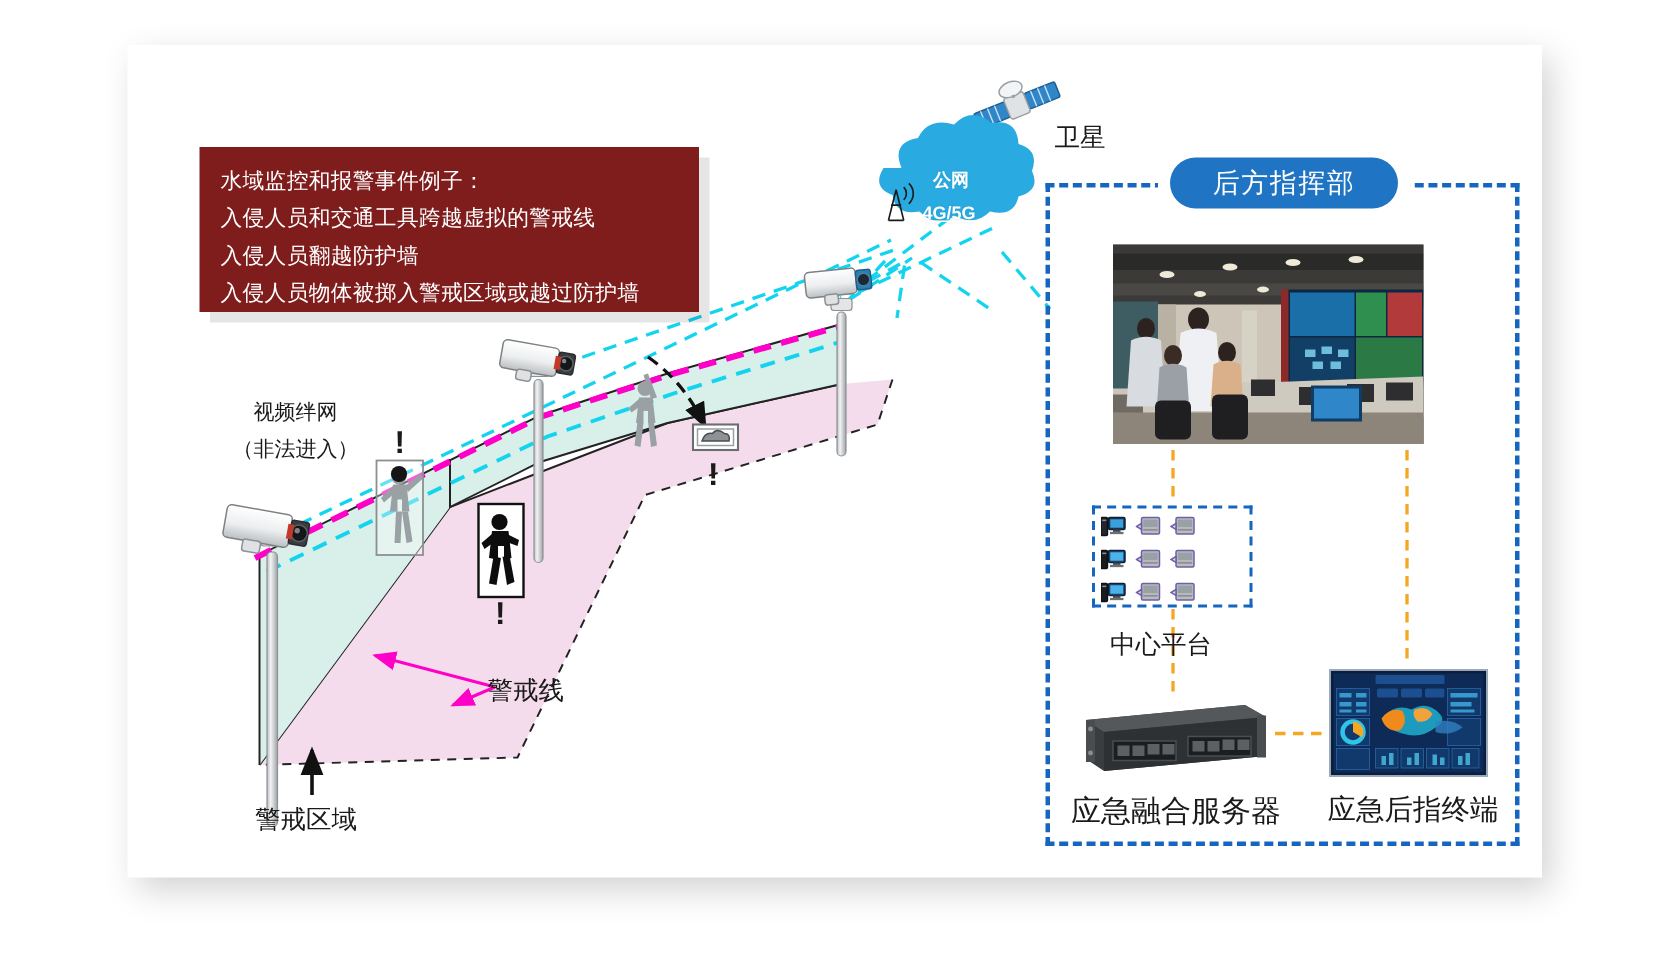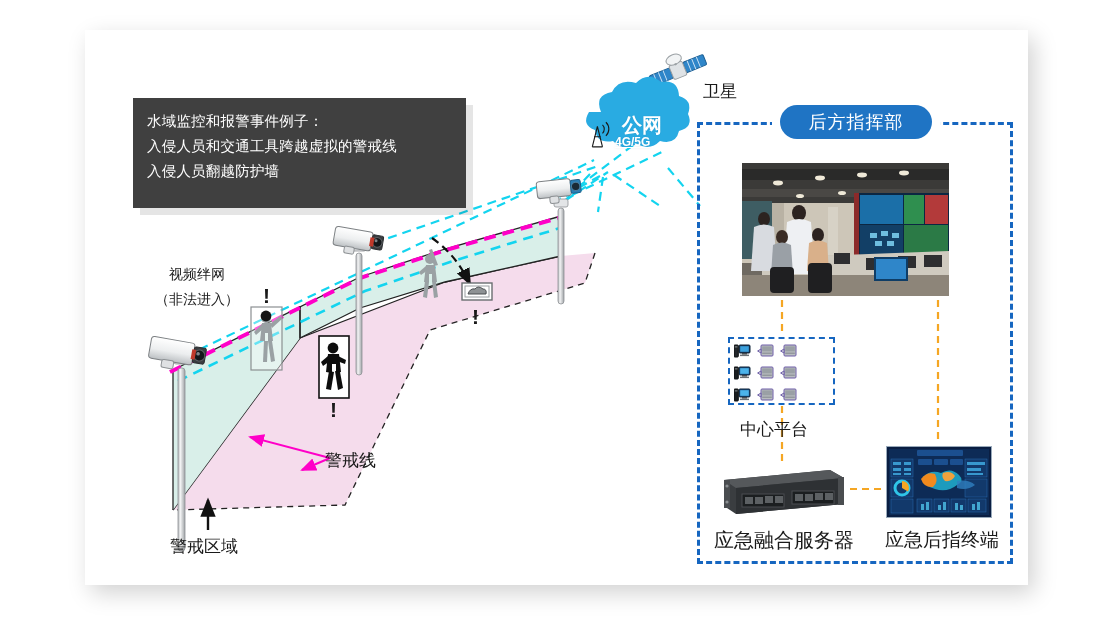--- a/index.html
+++ b/index.html
@@ -22,21 +22,21 @@
     width: 943px; height: 555px;
     background: #ffffff;
     box-shadow: 6px 8px 22px rgba(0,0,0,0.18);
   }
   .abs { position: absolute; }
 
   
   #info-box {
     left: 133px; top: 98px;
     width: 333px; height: 110px;
-    background: #404040;
+    background: #7f1d1d;
     padding: 11px 0 0 14px;
     box-shadow: 7px 7px 0 rgba(0,0,0,0.10);
   }
   #info-box .line {
     color: #ffffff;
     font-size: 14.5px;
     line-height: 25px;
     white-space: nowrap;
     letter-spacing: .2px;
   }
@@ -52,21 +52,21 @@
   #label-server { left: 714px; top: 527px; font-size: 20px; }
   #label-terminal { left: 885px; top: 527px; font-size: 19px; }
 
   
   #cloud-wrap { left: 578px; top: 98px; width: 118px; height: 78px; }
   #cloud-wrap .cloud-txt {
     position: absolute; color: #ffffff; font-weight: 700;
     text-shadow: 0 0 2px rgba(0,0,0,.08);
     white-space: nowrap;
   }
-  #cloud-l1 { left: 44px; top: 14px; font-size: 20px; }
+  #cloud-l1 { left: 44px; top: 14px; font-size: 12px; }
   #cloud-l2 { left: 37px; top: 37px; font-size: 12px; text-decoration: underline; }
 
   
   #cmd-panel {
     left: 697px; top: 122px;
     width: 316px; height: 442px;
     border: 3px dashed #1666c0;
   }
   #cmd-title {
     left: 780px; top: 105px;
@@ -279,20 +279,21 @@
       <line x1="782" y1="406" x2="782" y2="466"></line>
       <line x1="850" y1="489" x2="884" y2="489"></line>
       <line x1="938" y1="300" x2="938" y2="444"></line>
     </g>
   </svg>
 
   <div id="info-box" class="abs">
     <div class="line">水域监控和报警事件例子：</div>
     <div class="line">入侵人员和交通工具跨越虚拟的警戒线</div>
     <div class="line">入侵人员翻越防护墙</div>
+    <div class="line">入侵人员物体被掷入警戒区域或越过防护墙</div>
   </div>
 
   <div id="label-tripwire" class="abs cjk">
     <div>视频绊网</div>
     <div>（非法进入）</div>
   </div>
   <div id="label-alert-line" class="abs cjk">警戒线</div>
   <div id="label-alert-zone" class="abs cjk">警戒区域</div>
 
   <div class="abs cjk" style="left:263px;top:284px;font-size:21px;font-weight:700;">!</div>

